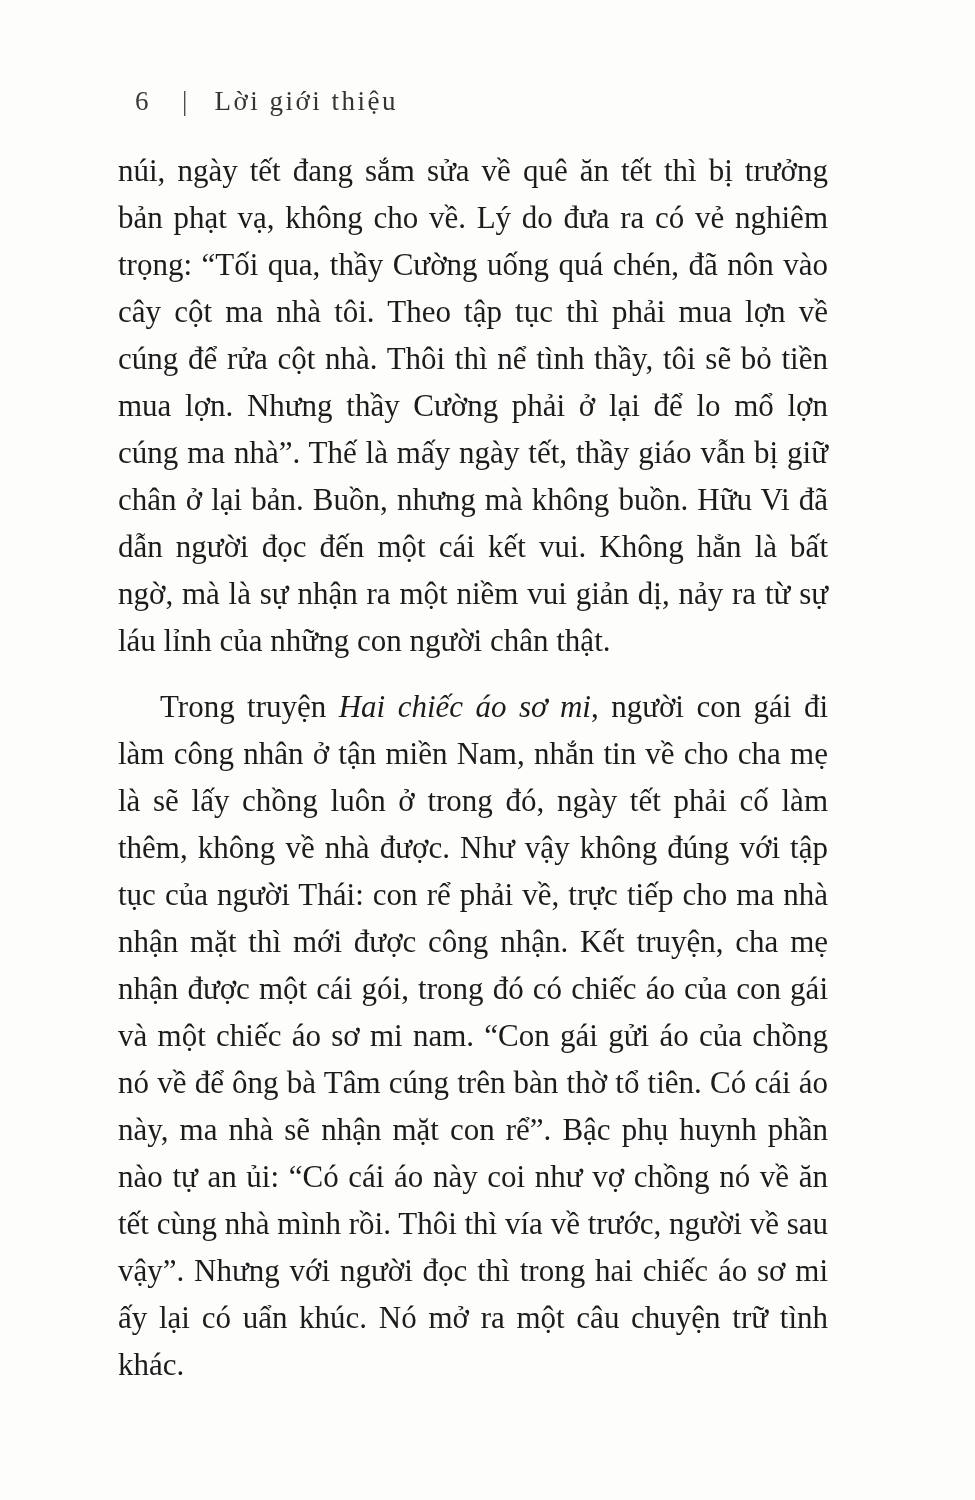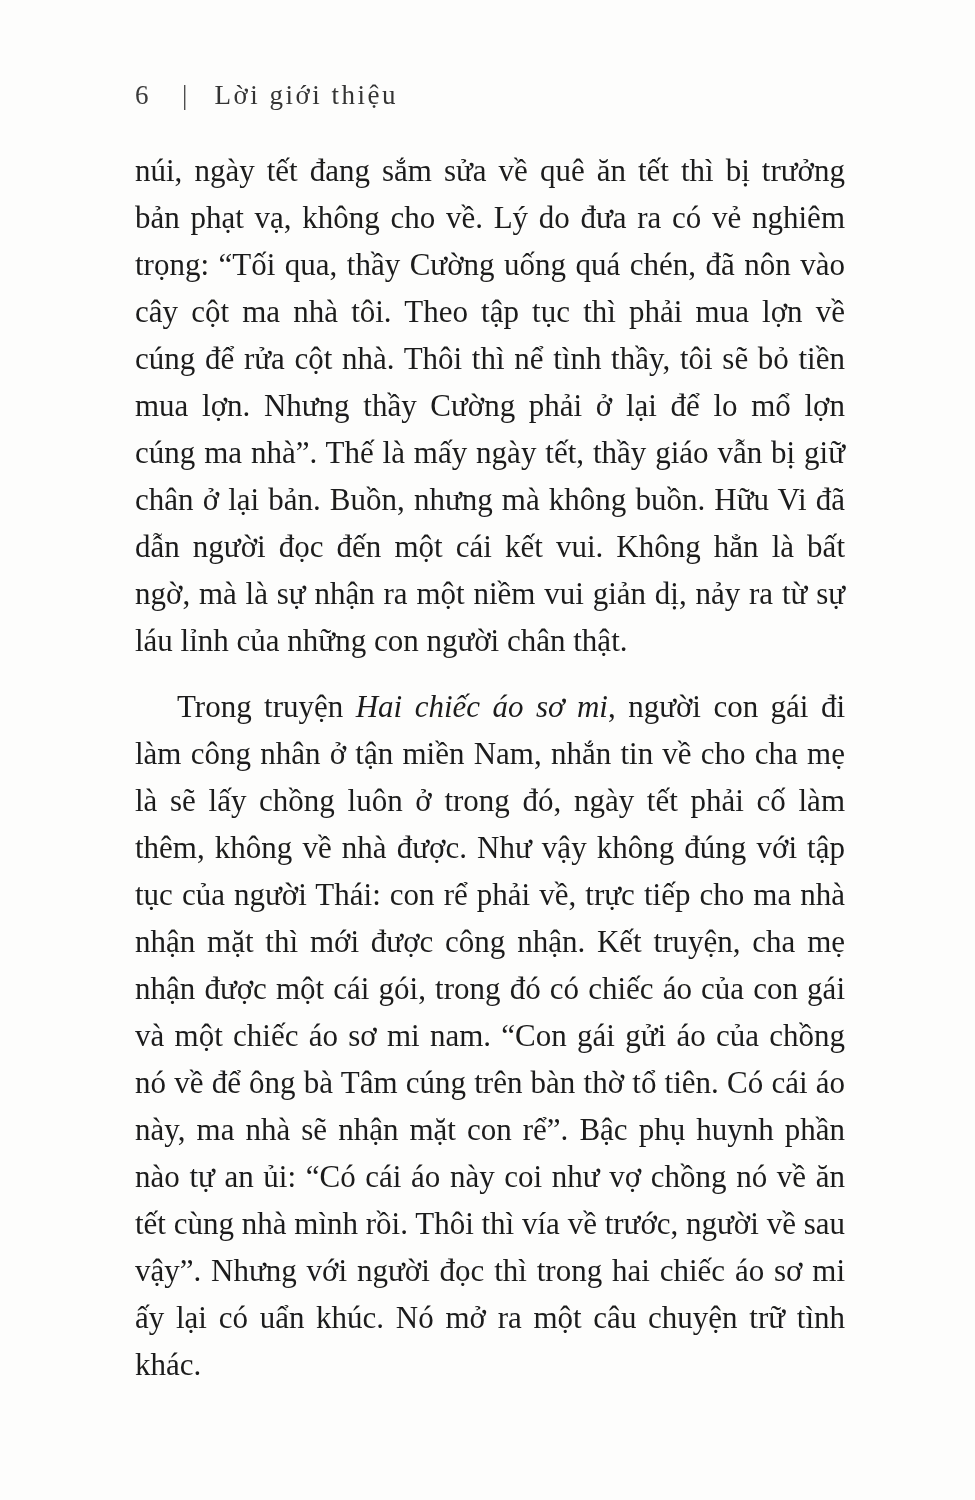--- a/index.html
+++ b/index.html
@@ -36,24 +36,25 @@
   .header-separator {
     display: inline-block;
     margin: 0 27px 0 27px;
     color: #4a4a4a;
     font-weight: 400;
     transform: scaleY(1.05);
   }
   .header-title {
     letter-spacing: 2.5px;
     color: #343434;
+    margin-top: 6px;
   }
   .page-body {
     position: absolute;
-    left: 135px;
+    left: 118px;
     top: 147px;
     width: 710px;
     font-size: 31px;
     line-height: 47px;
     text-align: justify;
     color: #1c1c1c;
   }
   .para {
     margin: 0;
     padding: 0;

